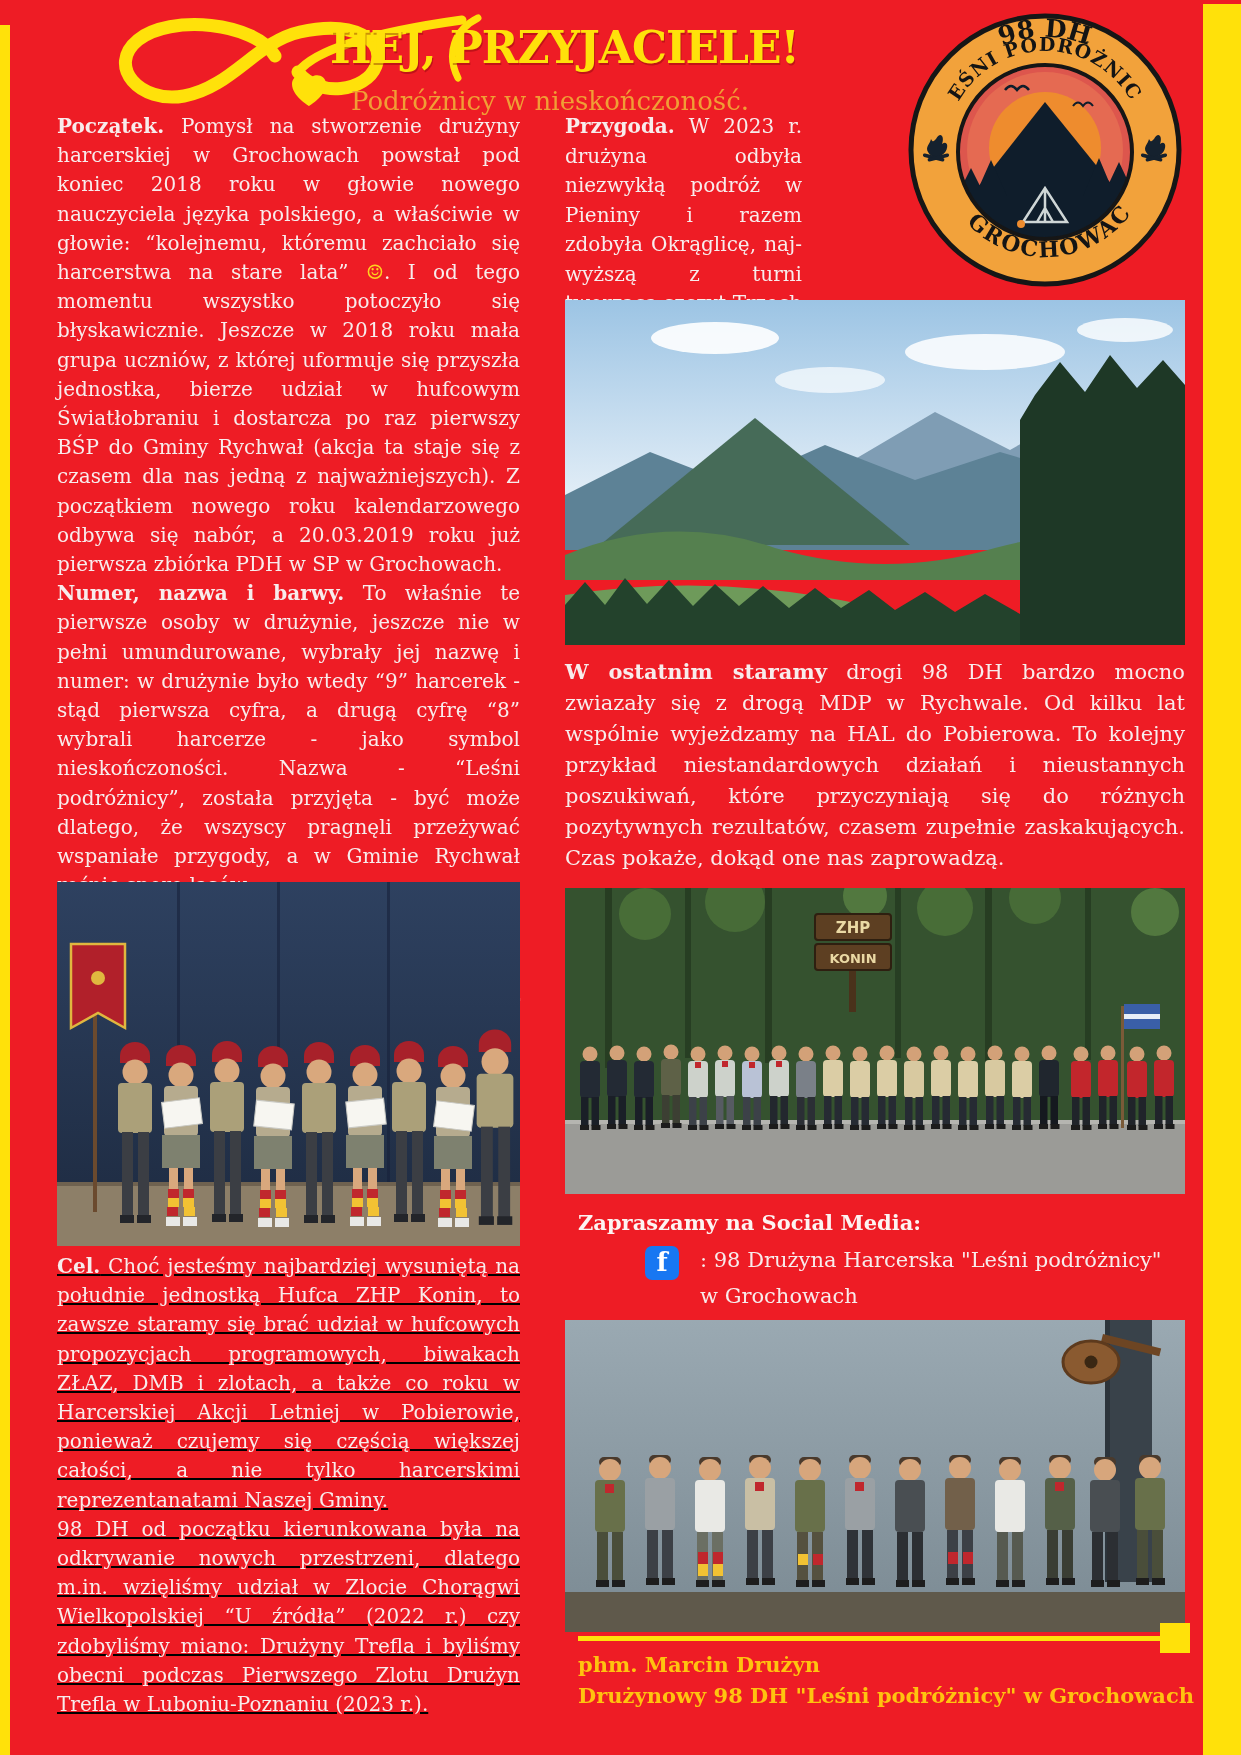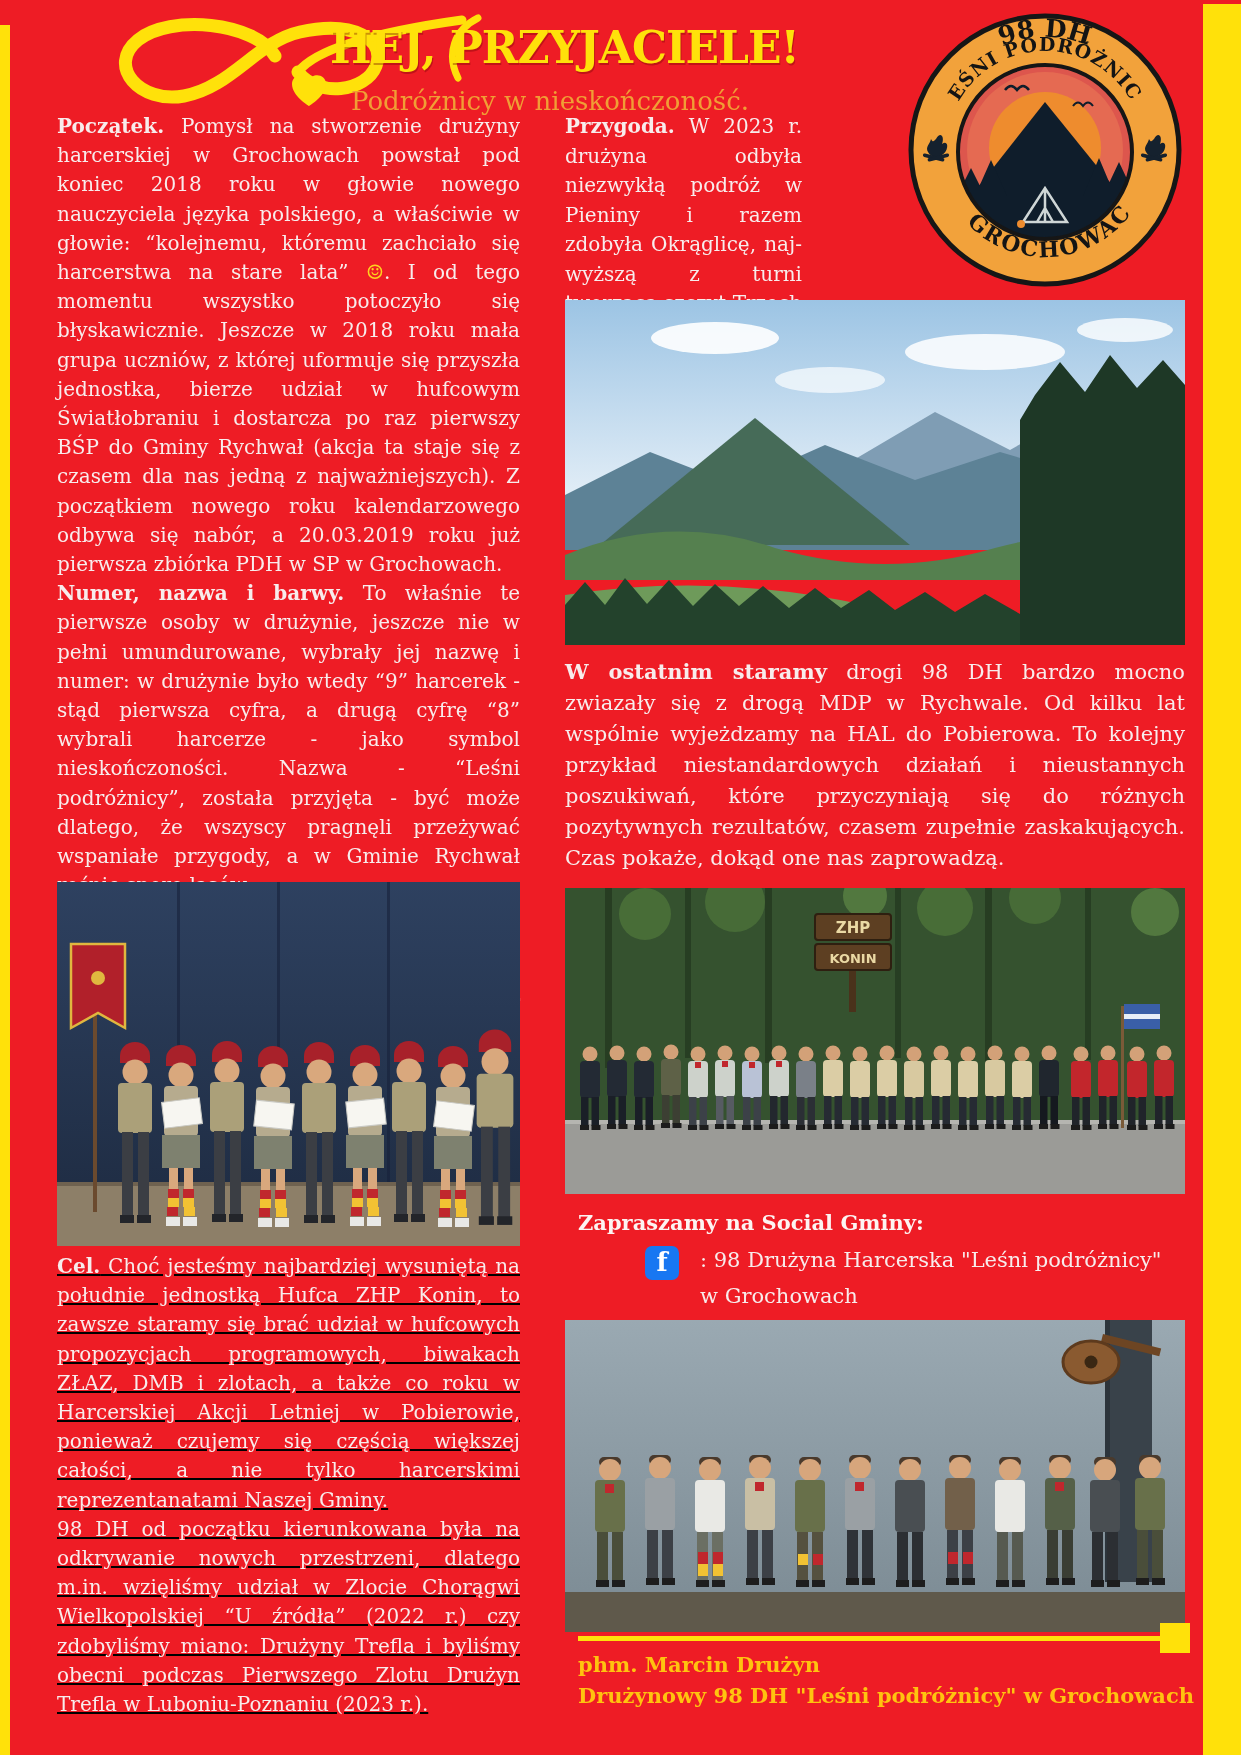--- a/index.html
+++ b/index.html
@@ -243,21 +243,21 @@
     <use href="#figS" x="516" y="242" style="color:#c2262c;--pant:#20242a"></use>
     <use href="#figS" x="543" y="241" style="color:#c2262c;--pant:#20242a"></use>
     <use href="#figS" x="572" y="242" style="color:#c2262c;--pant:#20242a"></use>
     <use href="#figS" x="599" y="241" style="color:#c2262c;--pant:#20242a"></use>
     <rect x="130" y="174" width="6" height="6" fill="#c0272d"></rect>
       <rect x="157" y="173" width="6" height="6" fill="#c0272d"></rect>
     <rect x="184" y="174" width="6" height="6" fill="#c0272d"></rect>
       <rect x="211" y="173" width="6" height="6" fill="#c0272d"></rect>
   </svg>
 
-  <div class="abs social-head" style="left:578px;top:1210px;">Zapraszamy na Social Gminy:</div>
+  <div class="abs social-head" style="left:578px;top:1210px;">Zapraszamy na Social Media:</div>
   <div class="abs fb-badge" style="left:645px;top:1246px;">f</div>
   <div class="abs fb-line" style="left:700px;top:1248px;">: 98 Drużyna Harcerska "Leśni podróżnicy"</div>
   <div class="abs fb-line" style="left:700px;top:1284px;">w Grochowach</div>
 
   <svg class="abs photo" style="left:565px;top:1320px;" width="620" height="312" viewBox="0 0 620 312">
     <defs>
       <linearGradient id="wallg" x1="0" y1="0" x2="0" y2="1">
         <stop offset="0" stop-color="#9aa9b2"></stop>
           <stop offset="1" stop-color="#7e8d96"></stop>
       </linearGradient>

